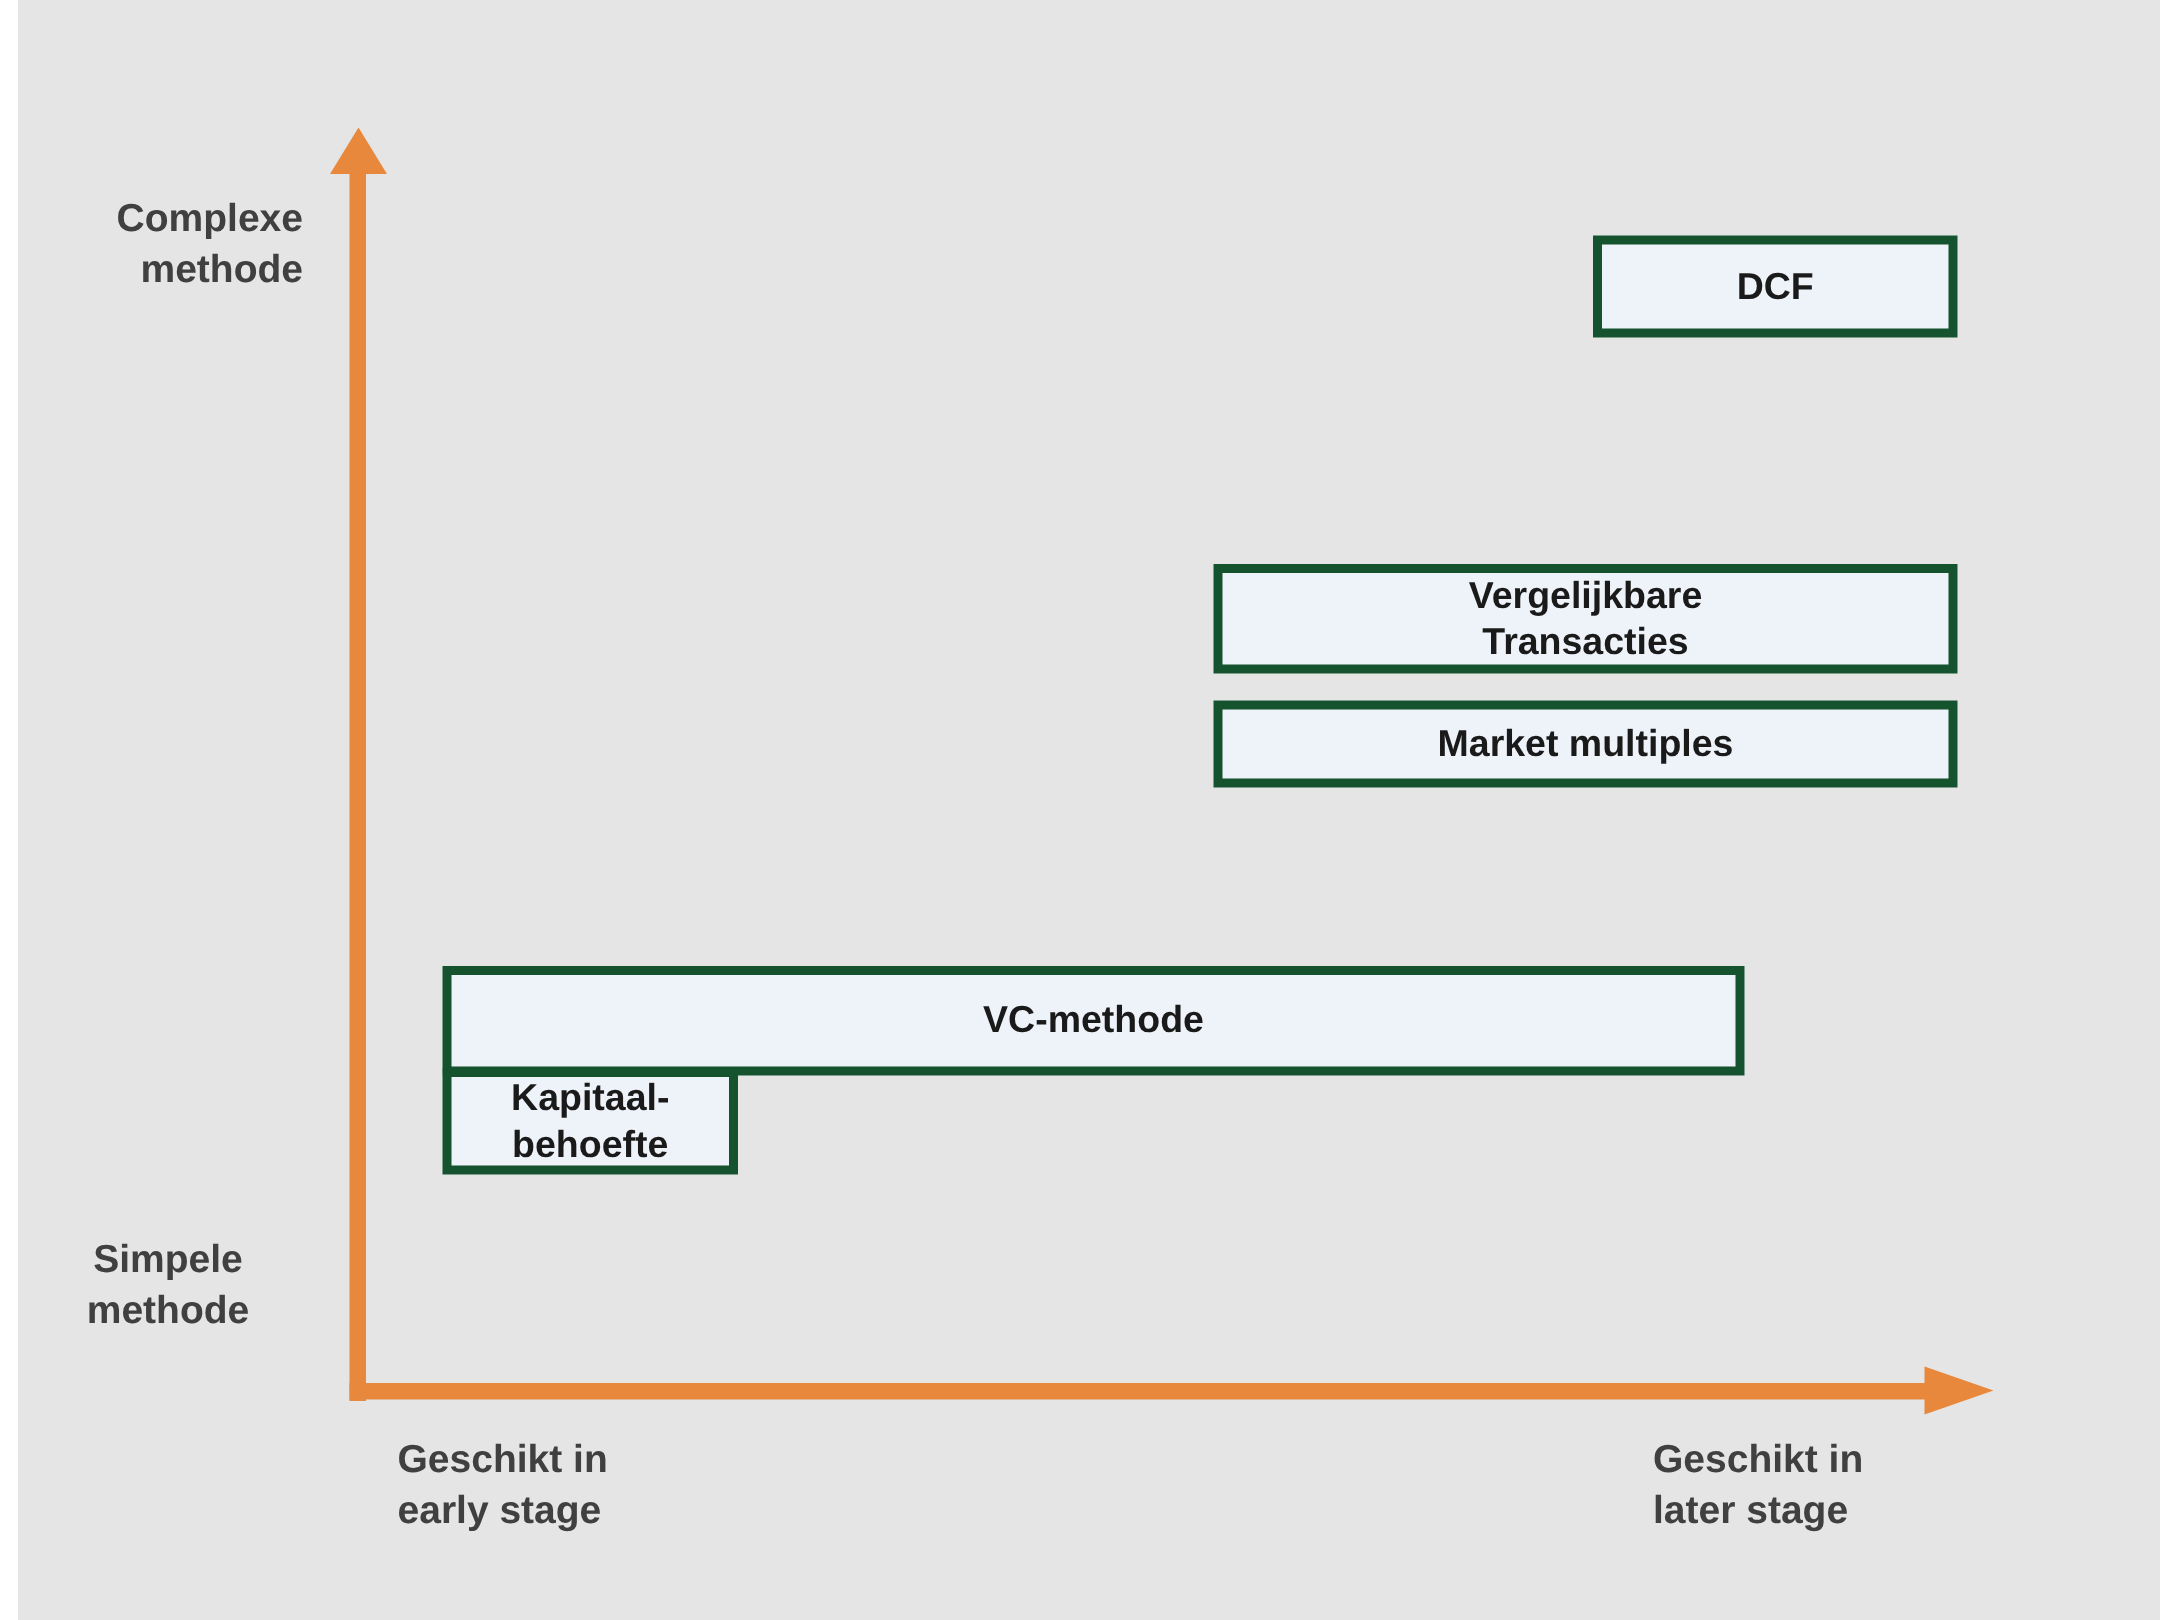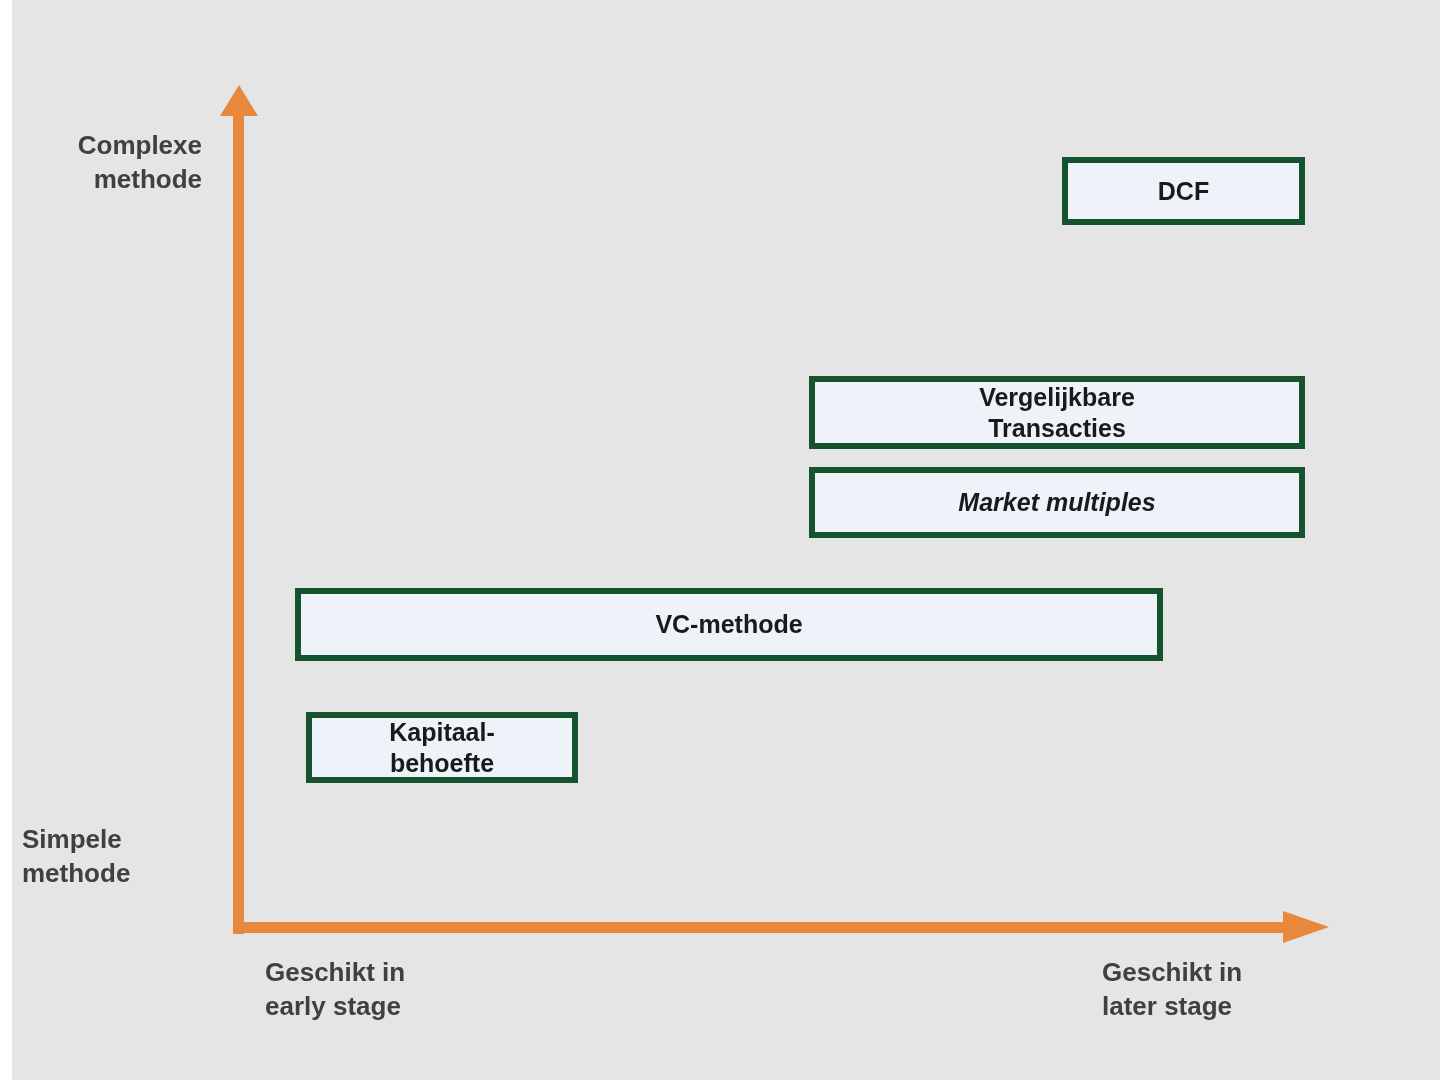--- a/index.html
+++ b/index.html
@@ -48,45 +48,45 @@
   
   .axis-label {
     position: absolute;
     color: #404040;
     font-weight: bold;
     font-size: 26px;
     line-height: 34px;
     white-space: pre-line;
   }
   .label-complexe { left: 10px;  top: 128px; width: 180px; text-align: right; }
-  .label-simpele  { left: 10px;  top: 822px; width: 180px; text-align: left; }
+  .label-simpele  { left: 10px;  top: 822px; width: 180px; text-align: center; }
   .label-early    { left: 253px; top: 955px; width: 260px; text-align: left; }
   .label-later    { left: 1090px; top: 955px; width: 260px; text-align: left; }
   
   .method-box {
     position: absolute;
     background: #EEF2F9;
     border: 6px solid #14532d;
     box-sizing: border-box;
     display: flex;
     align-items: center;
     justify-content: center;
     text-align: center;
     color: #1A1A1A;
     font-weight: bold;
     font-size: 25px;
     line-height: 31px;
     white-space: pre-line;
   }
   .box-dcf              { left: 1050px; top: 157px; width: 243px; height: 68px; }
   .box-vergelijkbare    { left: 797px;  top: 376px; width: 496px; height: 73px; }
-  .box-market-multiples { left: 797px;  top: 467px; width: 496px; height: 71px; font-style: italic; }
+  .box-market-multiples { left: 797px;  top: 467px; width: 496px; height: 58px; }
   .box-cost-to-duplicate{ left: 404px;  top: 522px; width: 318px; height: 73px; }
-  .box-vc-methode       { left: 283px;  top: 588px; width: 868px; height: 73px; text-align: center; }
-  .box-kapitaalbehoefte { left: 294px;  top: 712px; width: 272px; height: 71px; }
+  .box-vc-methode       { left: 283px;  top: 644px; width: 868px; height: 73px; text-align: center; }
+  .box-kapitaalbehoefte { left: 283px;  top: 712px; width: 197px; height: 71px; }
   .box-berkus           { left: 237px;  top: 818px; width: 290px; height: 72px; }
 </style>
 </head>
 <body>
 
 <div class="canvas">
 
   <div class="y-axis-line"></div>
   <div class="y-axis-arrowhead"></div>
   <div class="x-axis-line"></div>

